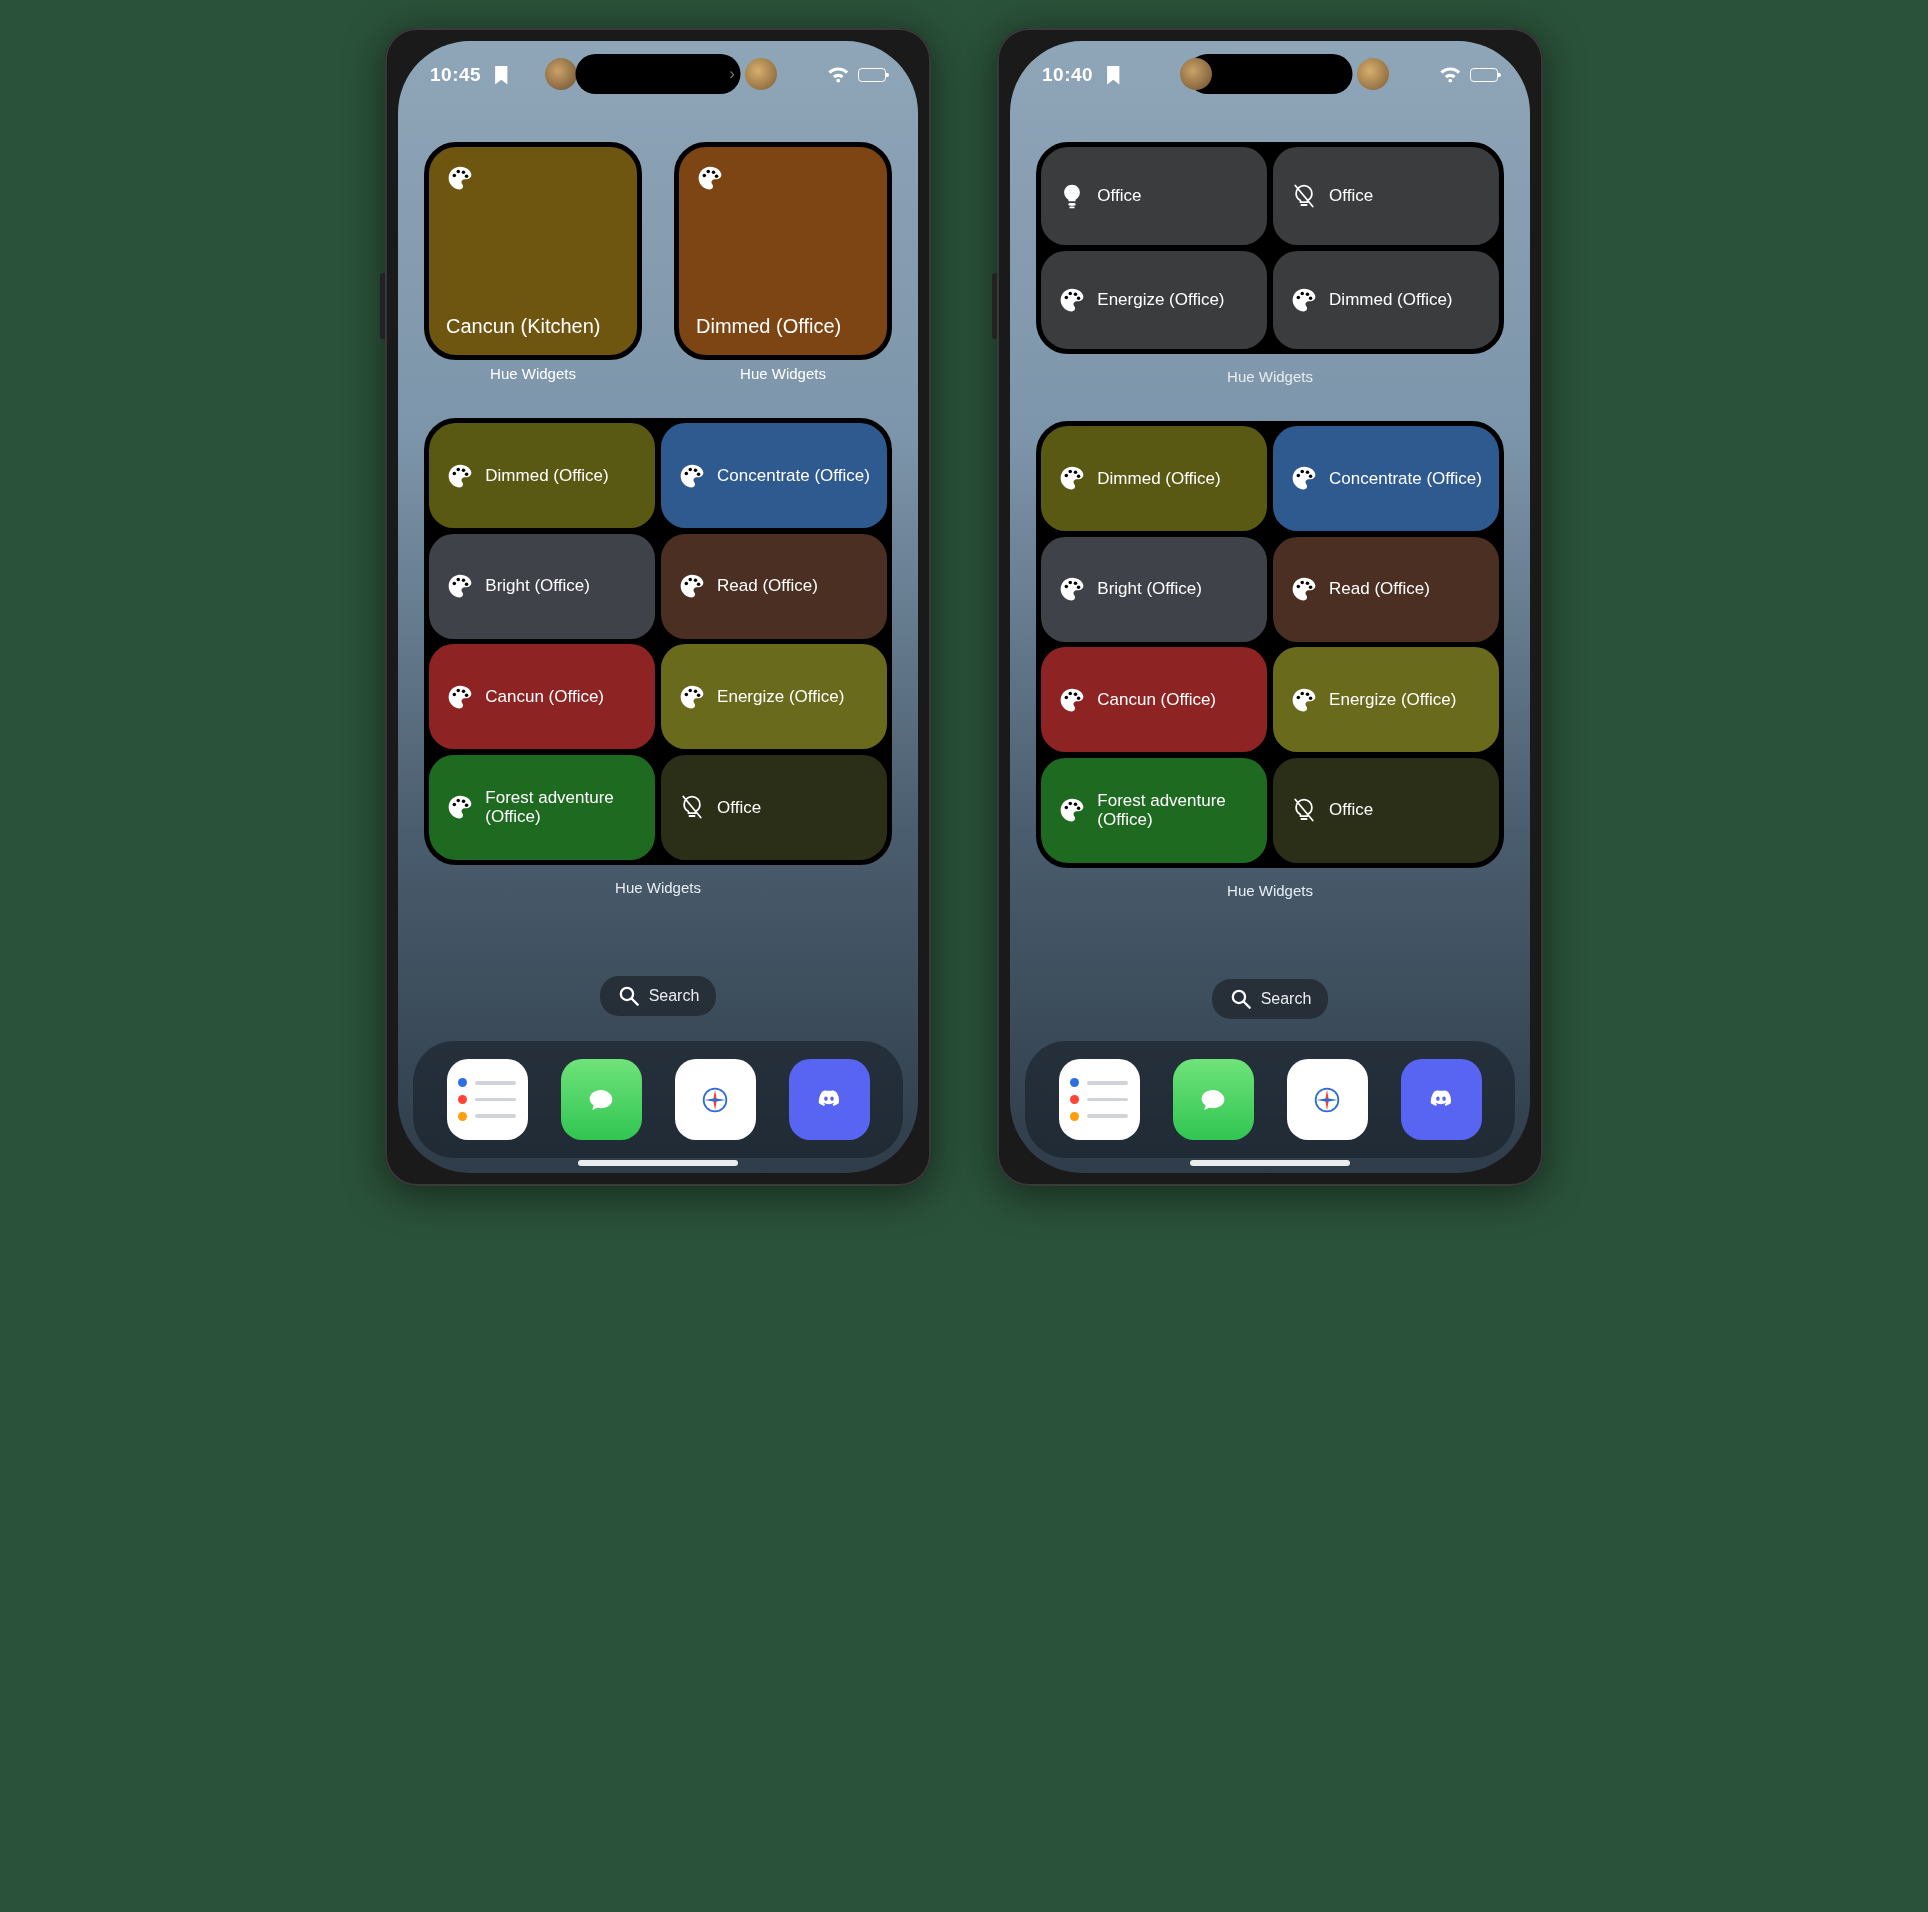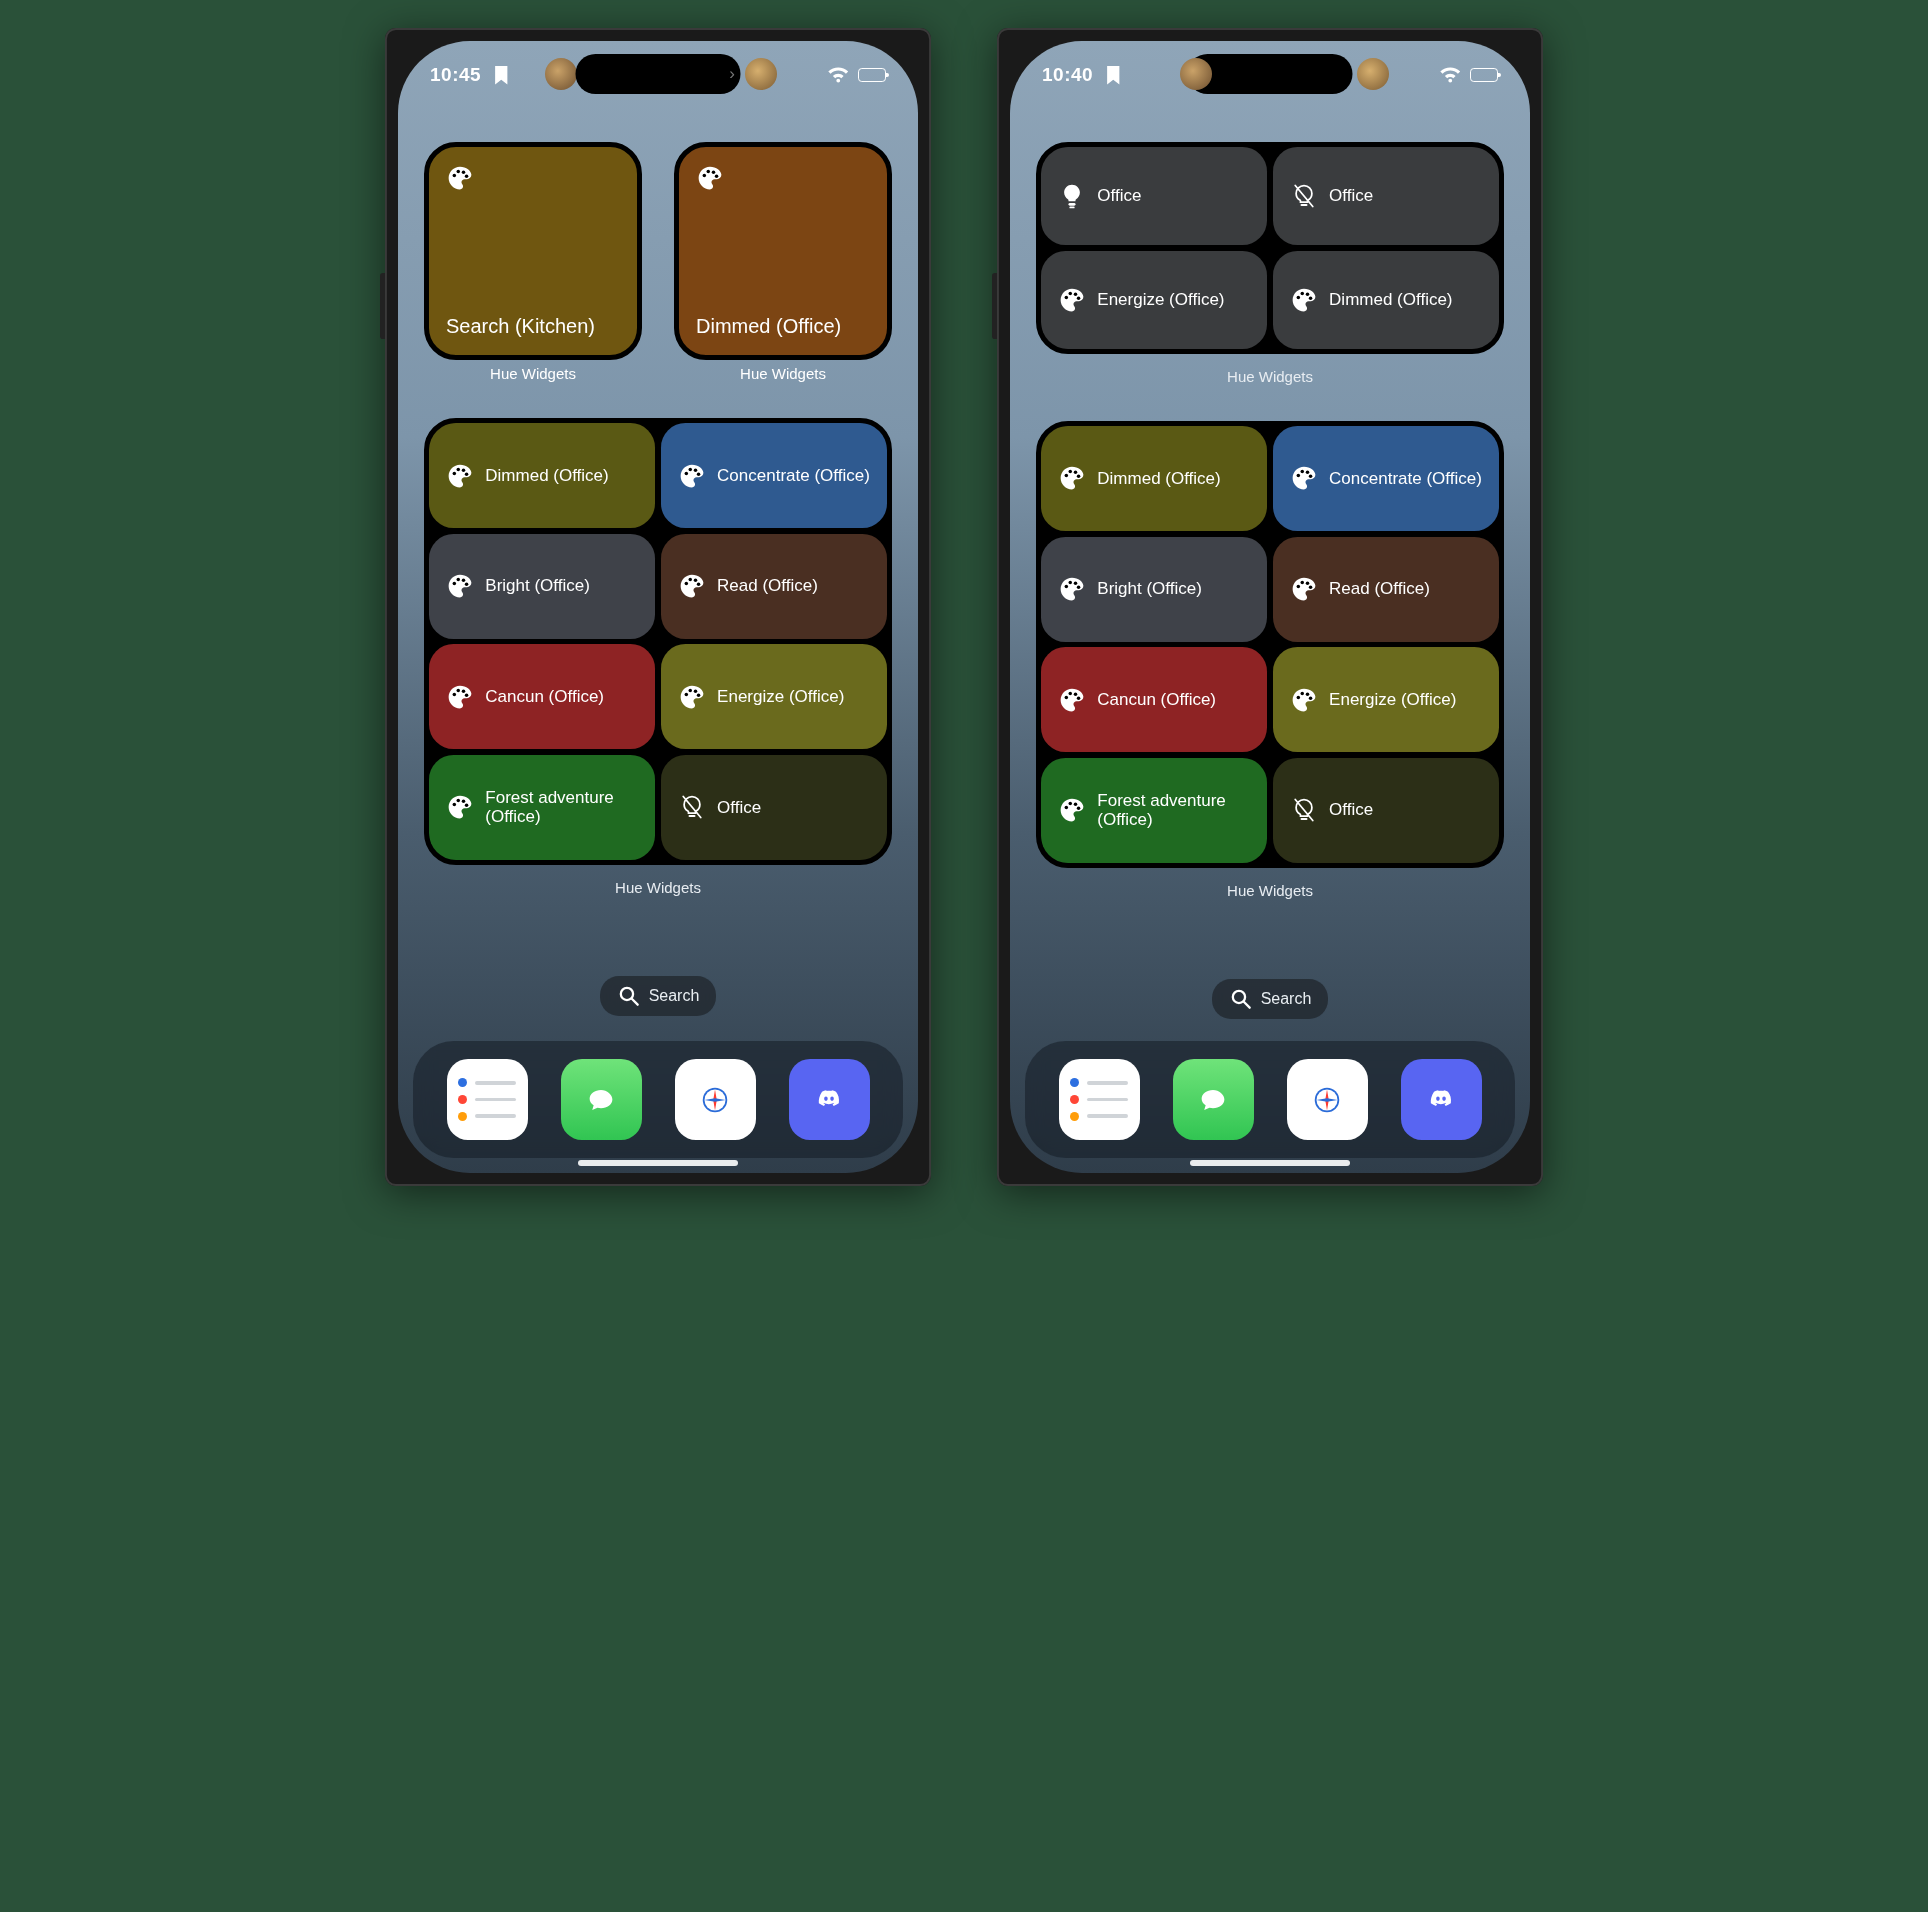--- a/index.html
+++ b/index.html
@@ -11,21 +11,21 @@
     justify-content: center;
     gap: 66px;
     padding: 28px 38px;
   }
 
   
   .phone {
     width: 546px;
     height: 1158px;
     background: #1a1a1a;
-    border-radius: 11px;
+    border-radius: 32px;
     padding: 13px;
     position: relative;
     box-shadow: 0 0 0 1.9px #3a3a3a inset, 0 7.5px 38px rgba(0,0,0,.5);
   }
   .phone::before { 
     content:"";
     position:absolute; left:-4.7px; top:245px; width:4.7px; height:66px;
     background:#222; border-radius:2.8px 0 0 2.8px;
   }
   .screen {
@@ -223,21 +223,21 @@
 
     <div class="content">
 
       <div class="small-row">
         <div class="small-widget" style="background:#6f5610">
           <span class="icon">
               <svg viewBox="0 0 32 32">
                 <use href="#ic-palette"></use>
               </svg>
             </span>
-          <span class="sw-label">Search (Kitchen)</span>
+          <span class="sw-label">Cancun (Kitchen)</span>
         </div>
         <div class="small-widget" style="background:#7c4513">
           <span class="icon">
               <svg viewBox="0 0 32 32">
                 <use href="#ic-palette"></use>
               </svg>
             </span>
           <span class="sw-label">Dimmed (Office)</span>
         </div>
       </div>

